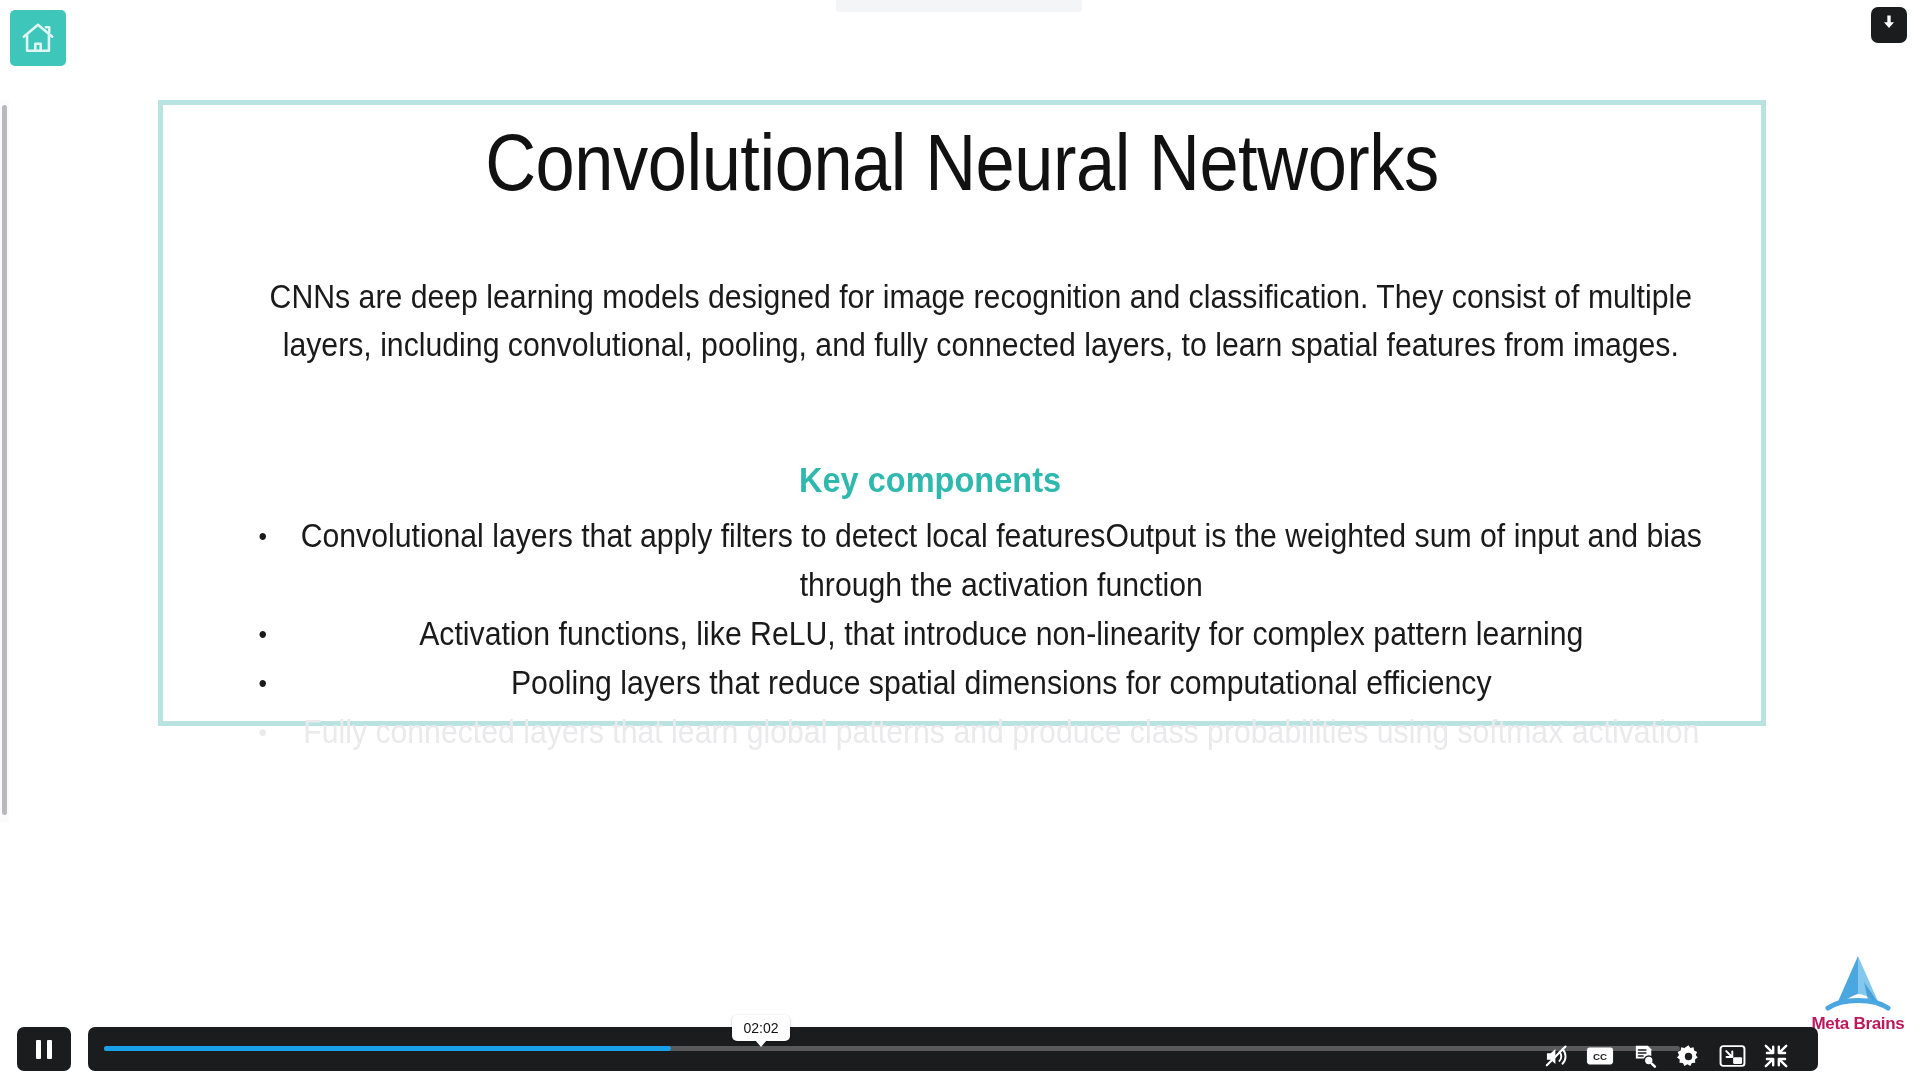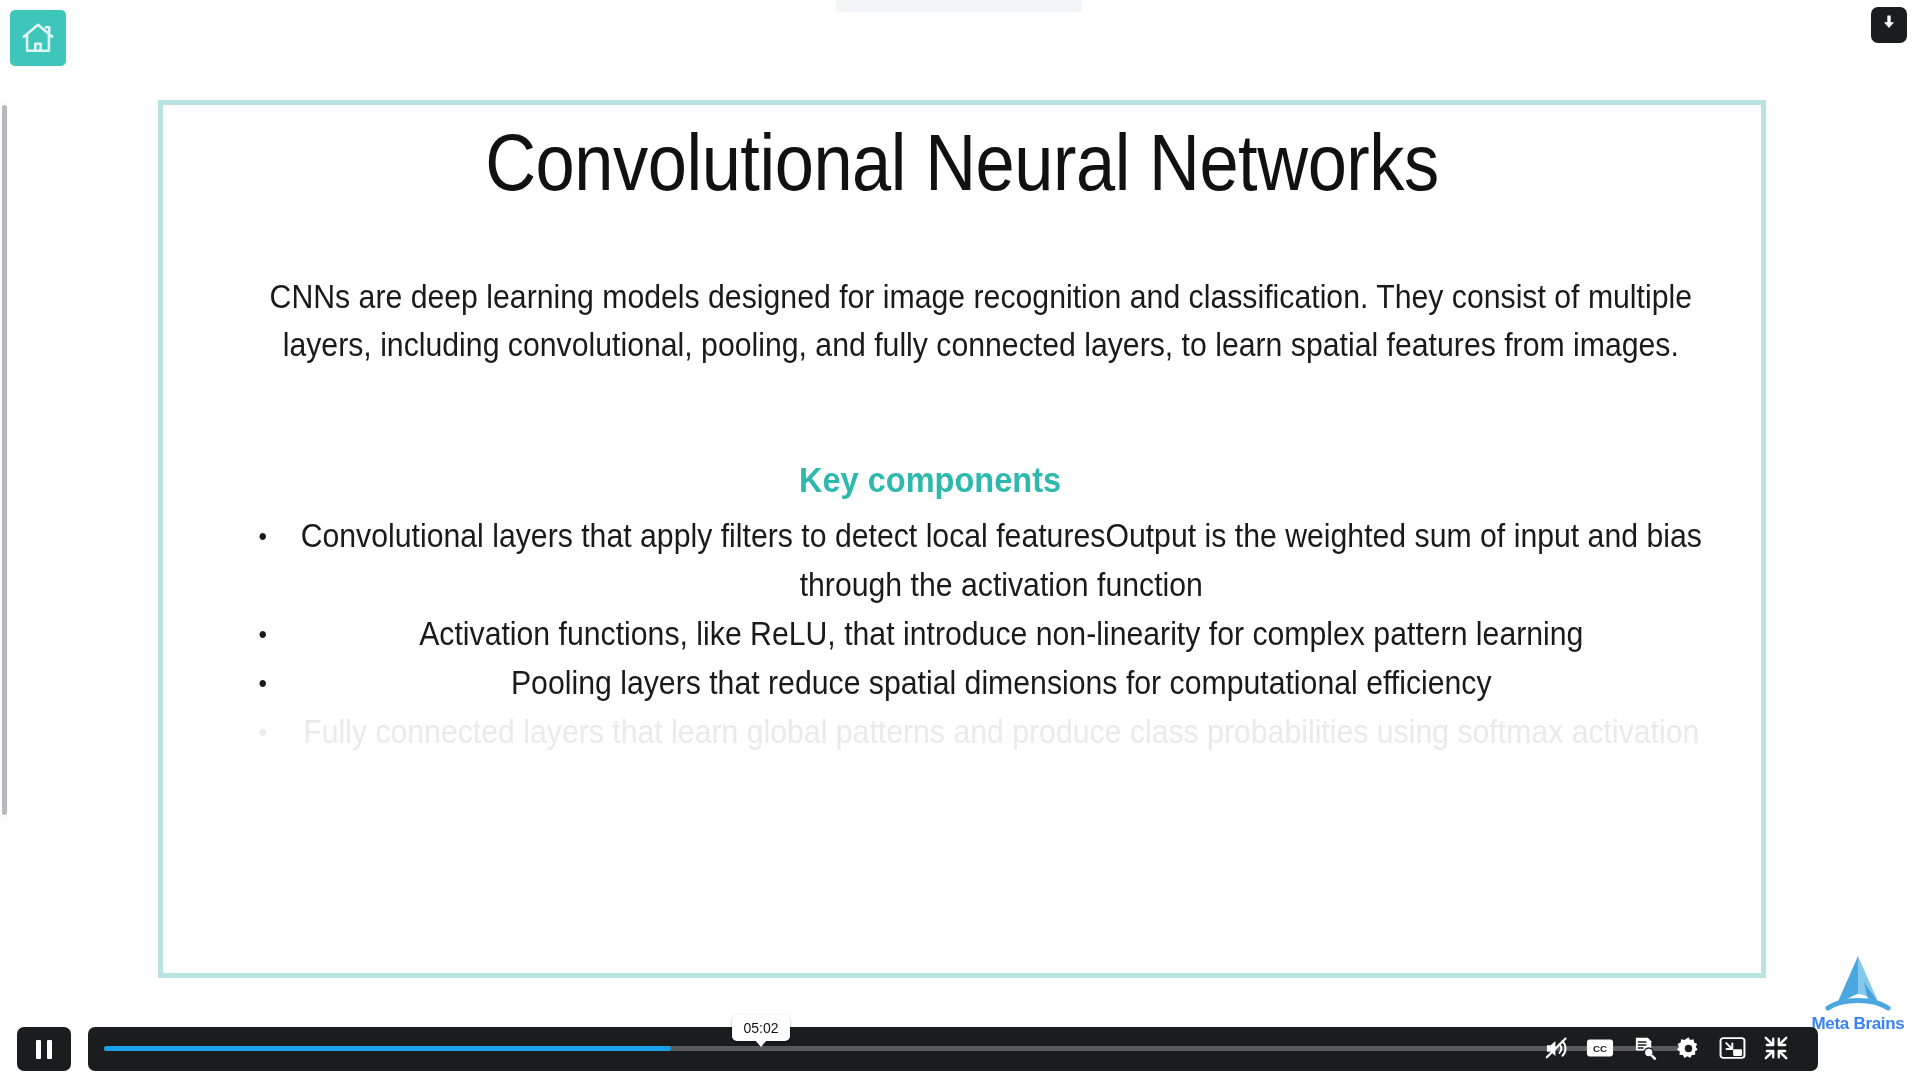--- a/index.html
+++ b/index.html
@@ -79,21 +79,21 @@
     justify-content: center;
     cursor: pointer;
   }
 
   
   .slide {
     position: absolute;
     left: 158px;
     top: 100px;
     width: 1608px;
-    height: 878px;
+    height: 626px;
     background: #ffffff;
     border: 5px solid #b9e3e1;
   }
 
   .slide-title {
     position: absolute;
     left: 0;
     top: 18px;
     width: 100%;
     text-align: center;
@@ -181,21 +181,21 @@
     pointer-events: none;
   }
   .watermark-text {
     position: absolute;
     left: 0;
     top: 66px;
     width: 104px;
     text-align: center;
     font-size: 17px;
     font-weight: bold;
-    color: #3b82f6;
+    color: #be185d;
     letter-spacing: -0.3px;
   }
 
   
   .controls {
     position: absolute;
     left: 0;
     bottom: 0;
     width: 1920px;
     height: 62px;
@@ -279,21 +279,21 @@
     border-right: 6px solid transparent;
     border-top: 7px solid #ffffff;
   }
 
   .ctrl-icons {
     position: absolute;
     right: 28px;
     top: 9px;
     height: 44px;
     display: flex;
-    align-items: flex-start;
+    align-items: center;
     gap: 16px;
   }
   .ctrl-icon {
     width: 28px;
     height: 28px;
     display: flex;
     align-items: center;
     justify-content: center;
     cursor: pointer;
   }
@@ -363,21 +363,21 @@
 
     <div class="play-pause">
       <span class="pause-bar"></span>
       <span class="pause-bar"></span>
     </div>
 
     <div class="progress-shell">
       <div class="progress-track">
         <div class="progress-fill" id="progress-fill" style="width: 36%; background: rgb(24, 160, 232);"></div>
       </div>
-      <div class="time-tooltip">05:02</div>
+      <div class="time-tooltip">02:02</div>
 
       <div class="ctrl-icons">
 
         <div class="ctrl-icon">
           <span>
             <svg width="27" height="27" viewBox="0 0 24 24" fill="#ffffff">
               <path d="M3.5 9.2h3.3L11 5.4v13.2l-4.2-3.8H3.5z"></path>
               <path d="M14.6 8.1a5.4 5.4 0 0 1 0 7.8" stroke="#ffffff" stroke-width="1.7" fill="none" stroke-linecap="round"></path>
               <path d="M17.3 5.6a8.9 8.9 0 0 1 0 12.8" stroke="#ffffff" stroke-width="1.7" fill="none" stroke-linecap="round"></path>
               <path d="M3.4 19.8 20 3.2" stroke="#ffffff" stroke-width="1.9" stroke-linecap="round"></path>

